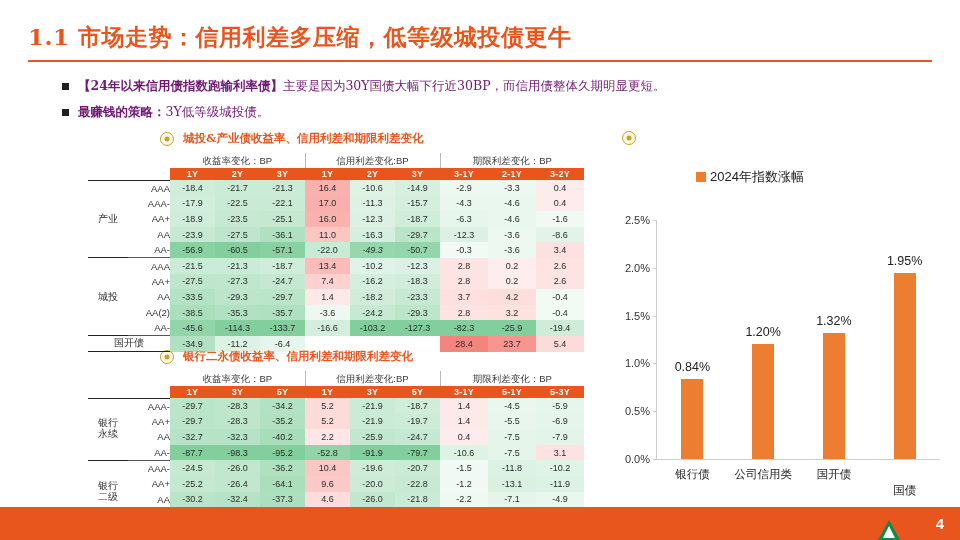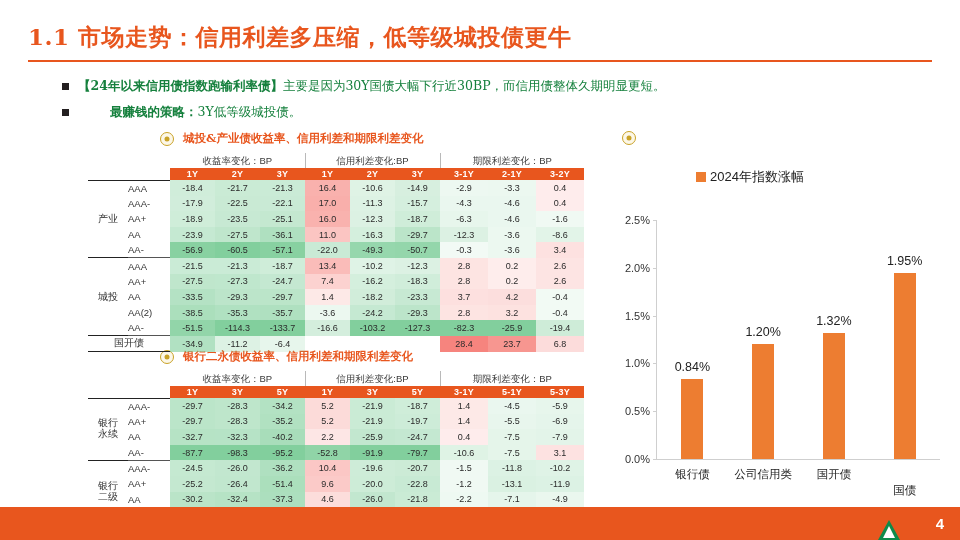--- a/index.html
+++ b/index.html
@@ -22,25 +22,25 @@
     position:absolute; left:28px; top:60px; width:904px; height:2px;
     background:#E8561E;
   }
 
   
   .bullet-row { position:absolute; display:flex; align-items:flex-start; }
   .bullet-sq {
     width:7px; height:7px; background:#231f20; margin-top:5px; margin-right:9px;
     flex:0 0 auto;
   }
-  .bullet-text { font-size:12.5px; color:#15803d; line-height:1.25;
+  .bullet-text { font-size:12.5px; color:#701a75; line-height:1.25;
     font-family:"DejaVu Serif","Liberation Serif",serif; }
   .bullet-text b { font-weight:bold; }
   #bullet-1 { left:62px; top:78px; width:700px; }
-  #bullet-2 { left:62px; top:104px; width:500px;gap:32px; }
+  #bullet-2 { left:62px; top:104px; width:500px; }
 
   
   .panel-title { position:absolute; display:flex; align-items:center; }
   .ring-icon {
     width:14px; height:14px; border-radius:50%;
     border:1.5px solid #C9A227; background:#FCF7E8;
     position:relative; margin-right:9px; flex:0 0 auto;
   }
   .ring-icon::after {
     content:""; position:absolute; left:50%; top:50%;
@@ -64,21 +64,21 @@
     height:15px; vertical-align:bottom; padding-bottom:1px;
   }
   .grp-sep { border-left:1px solid #b9b9b9; }
 
   .col-head {
     background:#E8561E; color:#ffffff; font-size:9px; font-weight:bold;
     text-align:center; height:12px; letter-spacing:0.2px;
   }
 
   .rl { 
-    font-size:9.5px; color:#333; text-align:left; height:15.6px;
+    font-size:9.5px; color:#333; text-align:right; height:15.6px;
     white-space:nowrap;
   }
   .gl { 
     font-size:10px; color:#333; text-align:center; vertical-align:middle;
     white-space:nowrap; line-height:1.08;
   }
   .cell {
     font-size:9px; color:#2b2b2b; text-align:center; height:15.6px;
     white-space:nowrap;
   }
@@ -235,21 +235,21 @@
         <td class="cell" style="background: rgba(99, 195, 132, 0.227);">-12.3</td>
         <td class="cell" style="background: rgba(99, 195, 132, 0.12);">-3.6</td>
         <td class="cell" style="background: rgba(99, 195, 132, 0.184);">-8.6</td>
       </tr>
       <tr>
         <td class="rl thinline">AA-</td>
         <td class="cell" style="background: rgba(99, 195, 132, 0.765);">-56.9</td>
         <td class="cell" style="background: rgba(99, 195, 132, 0.8);">-60.5</td>
         <td class="cell" style="background: rgba(99, 195, 132, 0.765);">-57.1</td>
         <td class="cell" style="background: rgba(99, 195, 132, 0.345);">-22.0</td>
-        <td class="cell" style="background: rgba(99, 195, 132, 0.67);">-49.3</td>
+        <td class="cell" style="background: rgba(99, 195, 132, 0.67); font-style: italic;">-49.3</td>
         <td class="cell" style="background: rgba(99, 195, 132, 0.686);">-50.7</td>
         <td class="cell" style="background: rgba(99, 195, 132, 0.082);">-0.3</td>
         <td class="cell" style="background: rgba(99, 195, 132, 0.12);">-3.6</td>
         <td class="cell" style="background: rgba(244, 112, 105, 0.208);">3.4</td>
       </tr>
       <tr>
         <td class="gl topline" rowspan="5">城投</td>
         <td class="rl topline">AAA</td>
         <td class="cell" style="background: rgba(99, 195, 132, 0.337);">-21.5</td>
         <td class="cell" style="background: rgba(99, 195, 132, 0.337);">-21.3</td>
@@ -292,41 +292,41 @@
         <td class="cell" style="background: rgba(99, 195, 132, 0.51);">-35.7</td>
         <td class="cell" style="background: rgba(99, 195, 132, 0.12);">-3.6</td>
         <td class="cell" style="background: rgba(99, 195, 132, 0.37);">-24.2</td>
         <td class="cell" style="background: rgba(99, 195, 132, 0.43);">-29.3</td>
         <td class="cell" style="background: rgba(244, 112, 105, 0.192);">2.8</td>
         <td class="cell" style="background: rgba(244, 112, 105, 0.204);">3.2</td>
         <td class="cell" style="background: rgba(99, 195, 132, 0.086);">-0.4</td>
       </tr>
       <tr>
         <td class="rl thinline">AA-</td>
-        <td class="cell" style="background: rgba(99, 195, 132, 0.698);">-51.5</td>
+        <td class="cell" style="background: rgba(99, 195, 132, 0.698);">-45.6</td>
         <td class="cell" style="background: rgba(99, 195, 132, 0.8);">-114.3</td>
         <td class="cell" style="background: rgba(99, 195, 132, 0.8);">-133.7</td>
         <td class="cell" style="background: rgba(99, 195, 132, 0.28); margin-top: 9px;">-16.6</td>
         <td class="cell" style="background: rgba(99, 195, 132, 0.8);">-103.2</td>
         <td class="cell" style="background: rgba(99, 195, 132, 0.8);">-127.3</td>
         <td class="cell" style="background: rgba(99, 195, 132, 0.8);">-82.3</td>
         <td class="cell" style="background: rgba(99, 195, 132, 0.8);">-25.9</td>
         <td class="cell" style="background: rgba(99, 195, 132, 0.314); margin-top: 28px;">-19.4</td>
       </tr>
       <tr>
         <td colspan="2" class="gl topline botline">国开债</td>
         <td class="cell" style="background: rgba(99, 195, 132, 0.498);">-34.9</td>
         <td class="cell" style="background: rgba(99, 195, 132, 0.216);">-11.2</td>
         <td class="cell" style="background: rgba(99, 195, 132, 0.157);">-6.4</td>
         <td class="cell"></td>
         <td class="cell"></td>
         <td class="cell"></td>
         <td class="cell" style="background: rgba(244, 112, 105, 0.86);">28.4</td>
         <td class="cell" style="background: rgba(244, 112, 105, 0.737);">23.7</td>
-        <td class="cell" style="background: rgba(244, 112, 105, 0.243);">6.8</td>
+        <td class="cell" style="background: rgba(244, 112, 105, 0.243);">5.4</td>
       </tr>
     </tbody>
 </table>
 
 <table class="bond-table" id="table-2" style="left:88px; top:371px; width:496px;">
   <colgroup>
     <col style="width:40px">
       <col style="width:42px">
     <col style="width:45px">
       <col style="width:45px">
@@ -416,21 +416,21 @@
         <td class="cell" style="background: rgba(99, 195, 132, 0.314);">-19.6</td>
         <td class="cell" style="background: rgba(99, 195, 132, 0.33);">-20.7</td>
         <td class="cell" style="background: rgba(99, 195, 132, 0.098);">-1.5</td>
         <td class="cell" style="background: rgba(99, 195, 132, 0.224);">-11.8</td>
         <td class="cell" style="background: rgba(99, 195, 132, 0.204);">-10.2</td>
       </tr>
       <tr>
         <td class="rl">AA+</td>
         <td class="cell" style="background: rgba(99, 195, 132, 0.38);">-25.2</td>
         <td class="cell" style="background: rgba(99, 195, 132, 0.396);">-26.4</td>
-        <td class="cell" style="background: rgba(99, 195, 132, 0.54);">-51.4</td>
+        <td class="cell" style="background: rgba(99, 195, 132, 0.54);">-64.1</td>
         <td class="cell" style="background: rgba(244, 112, 105, 0.37);">9.6</td>
         <td class="cell" style="background: rgba(99, 195, 132, 0.32);">-20.0</td>
         <td class="cell" style="background: rgba(99, 195, 132, 0.353);">-22.8</td>
         <td class="cell" style="background: rgba(99, 195, 132, 0.094);">-1.2</td>
         <td class="cell" style="background: rgba(99, 195, 132, 0.235);">-13.1</td>
         <td class="cell" style="background: rgba(99, 195, 132, 0.224);">-11.9</td>
       </tr>
       <tr>
         <td class="rl">AA</td>
         <td class="cell" style="background: rgba(99, 195, 132, 0.443);">-30.2</td>

